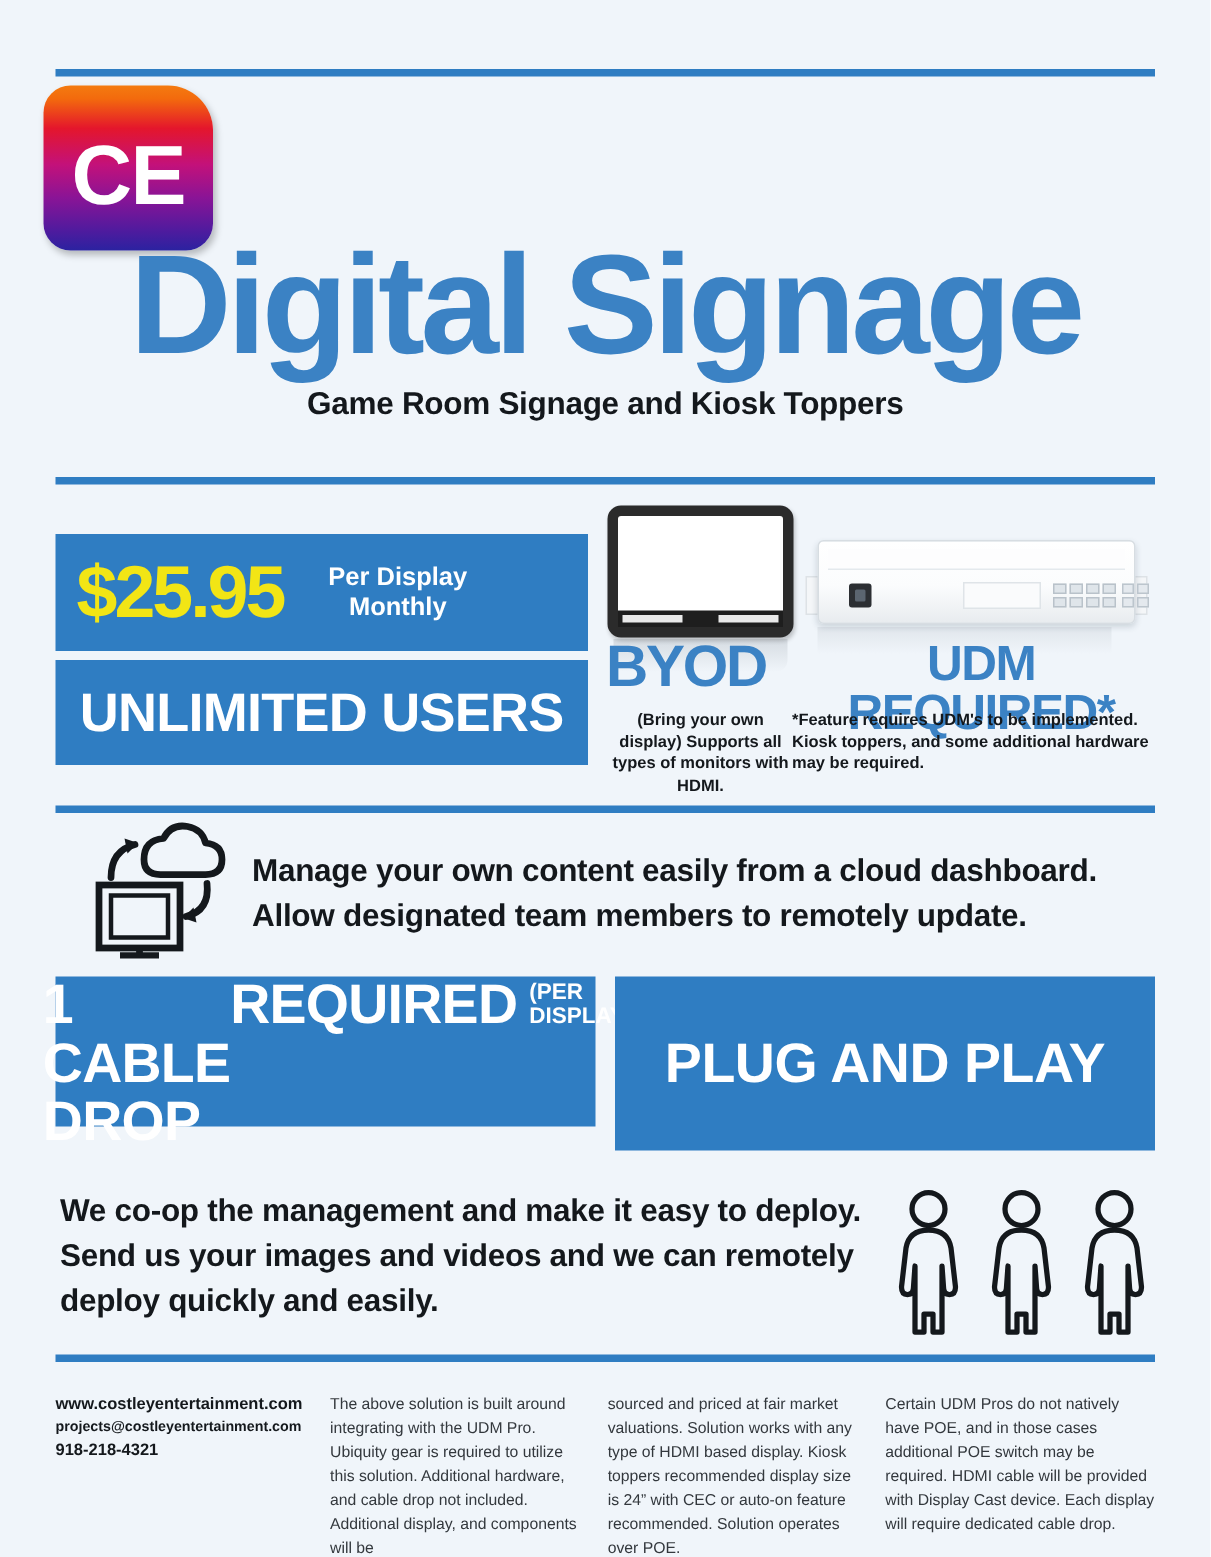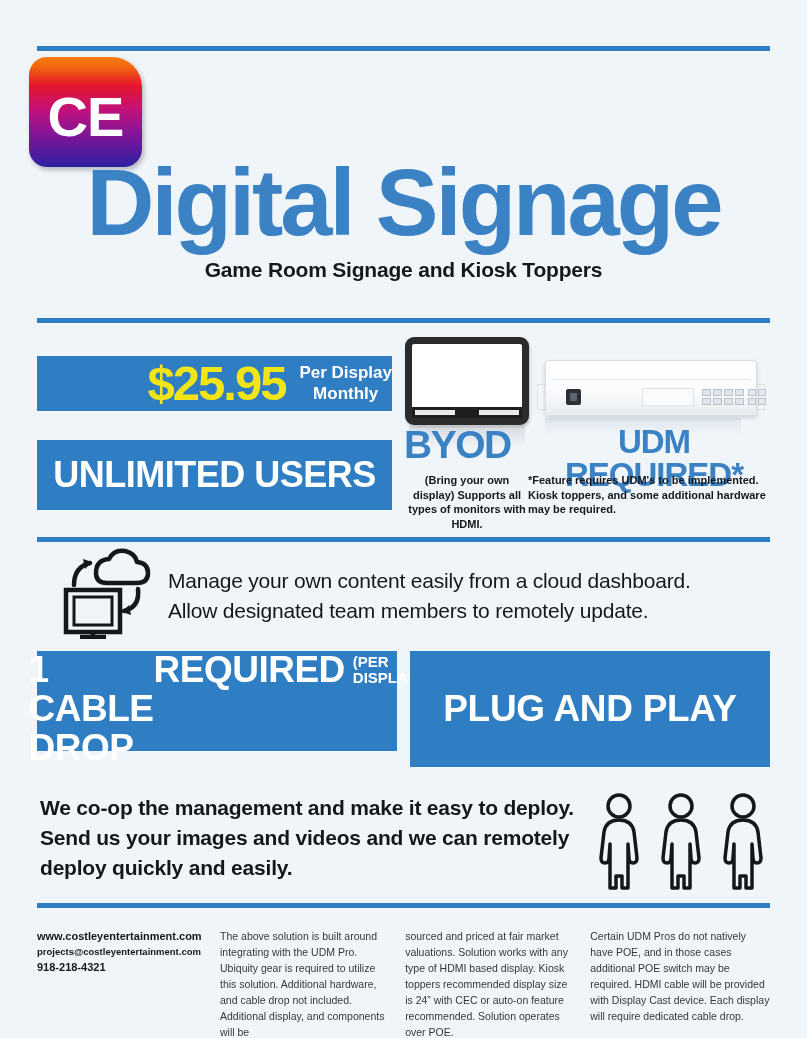--- a/index.html
+++ b/index.html
@@ -85,33 +85,32 @@
     position: absolute;
     background: #2f7dc2;
     box-sizing: border-box;
     display: flex;
     align-items: center;
   }
   #price-box {
     left: 37px;
     top: 356px;
     width: 355px;
-    height: 55px;
-    padding-left: 42px;
-    justify-content: flex-end;
+    height: 78px;
+    padding-left: 14px;
   }
   .price-amount {
     color: #f2e515;
     font-size: 49px;
     font-weight: bold;
     letter-spacing: -2px;
     line-height: 1;
   }
   .price-terms {
-    margin-left: 14px;
+    margin-left: 30px;
     color: #ffffff;
     font-size: 17px;
     font-weight: bold;
     line-height: 1.18;
     text-align: center;
   }
   #users-box {
     left: 37px;
     top: 440px;
     width: 355px;
@@ -329,21 +328,21 @@
     top: 545px;
     width: 112px;
     height: 94px;
   }
   .cloud-msg {
     position: absolute;
     left: 168px;
     top: 566px;
     width: 600px;
     font-size: 21px;
-    font-weight: normal;
+    font-weight: bold;
     color: #14181c;
     line-height: 1.42;
     letter-spacing: -0.2px;
   }
 
   
   #cable-box {
     left: 37px;
     top: 651px;
     width: 360px;

